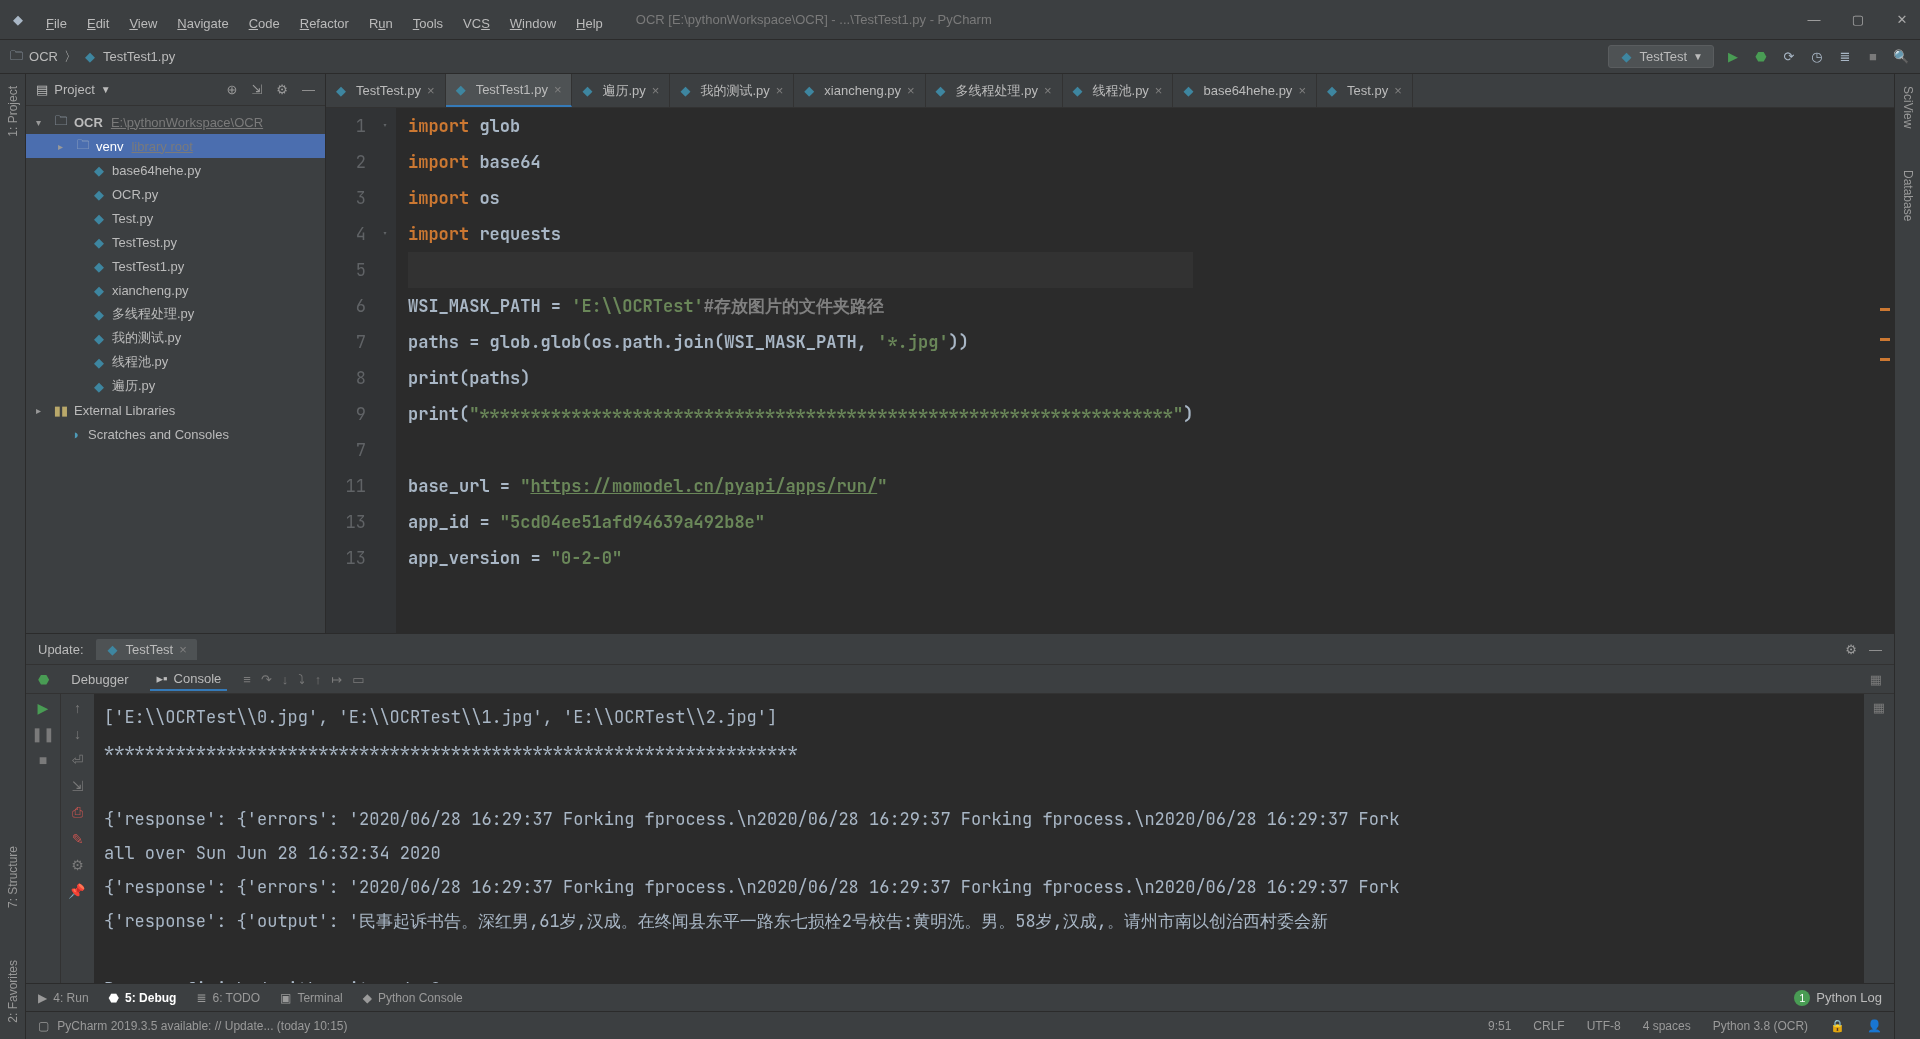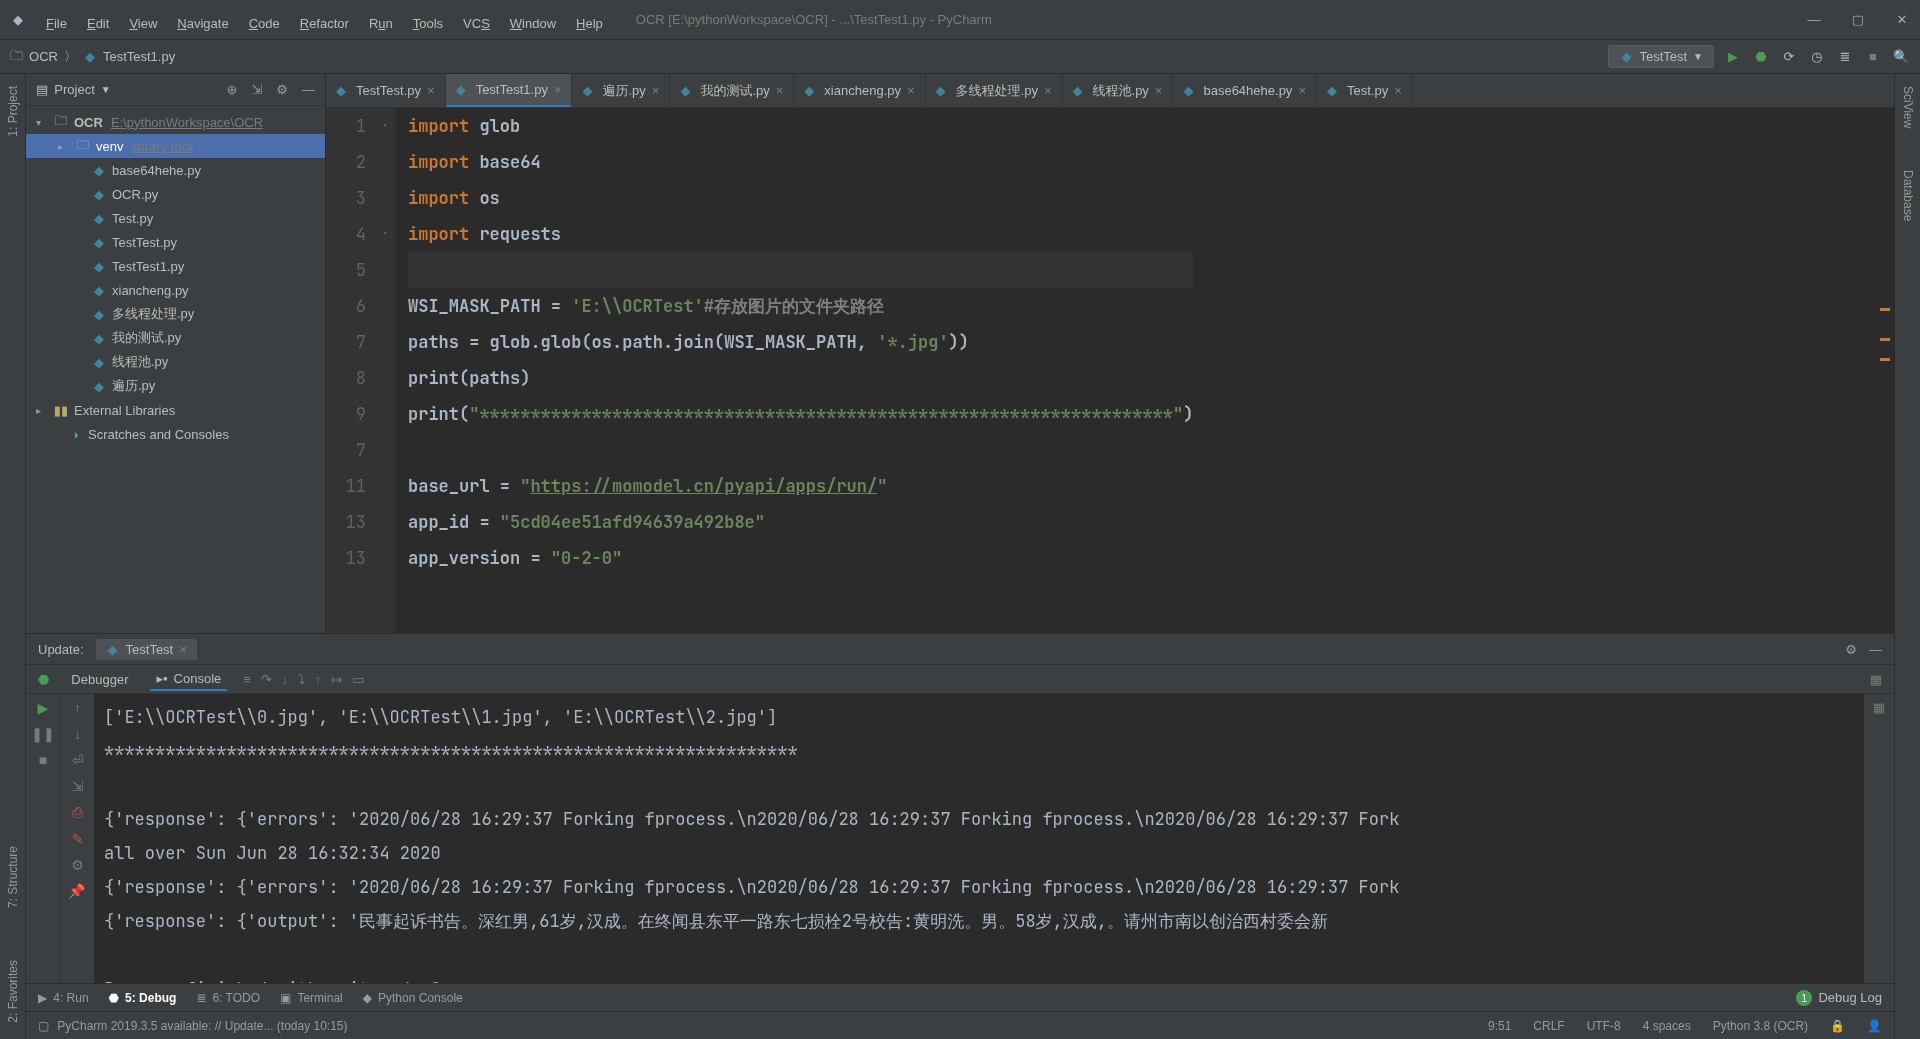--- a/index.html
+++ b/index.html
@@ -514,21 +514,21 @@
     </div>
 
     <div class="bottom-tools">
       <span class="btool">▶ <span>4: Run</span></span>
       <span class="btool active">⬣ <b>5: Debug</b></span>
       <span class="btool">≣ <span>6: TODO</span></span>
       <span class="btool">▣ <span>Terminal</span></span>
       <span class="btool">◆ <span>Python Console</span></span>
       <div class="right">
         <span class="badge">1</span>
-        <span>Debug Log</span>
+        <span>Python Log</span>
       </div>
     </div>
 
     <div class="status-bar">
       <div class="left">
         <span>▢</span>
         <span>PyCharm 2019.3.5 available: // Update... (today 10:15)</span>
       </div>
       <div class="right">
         <span>9:51</span>

